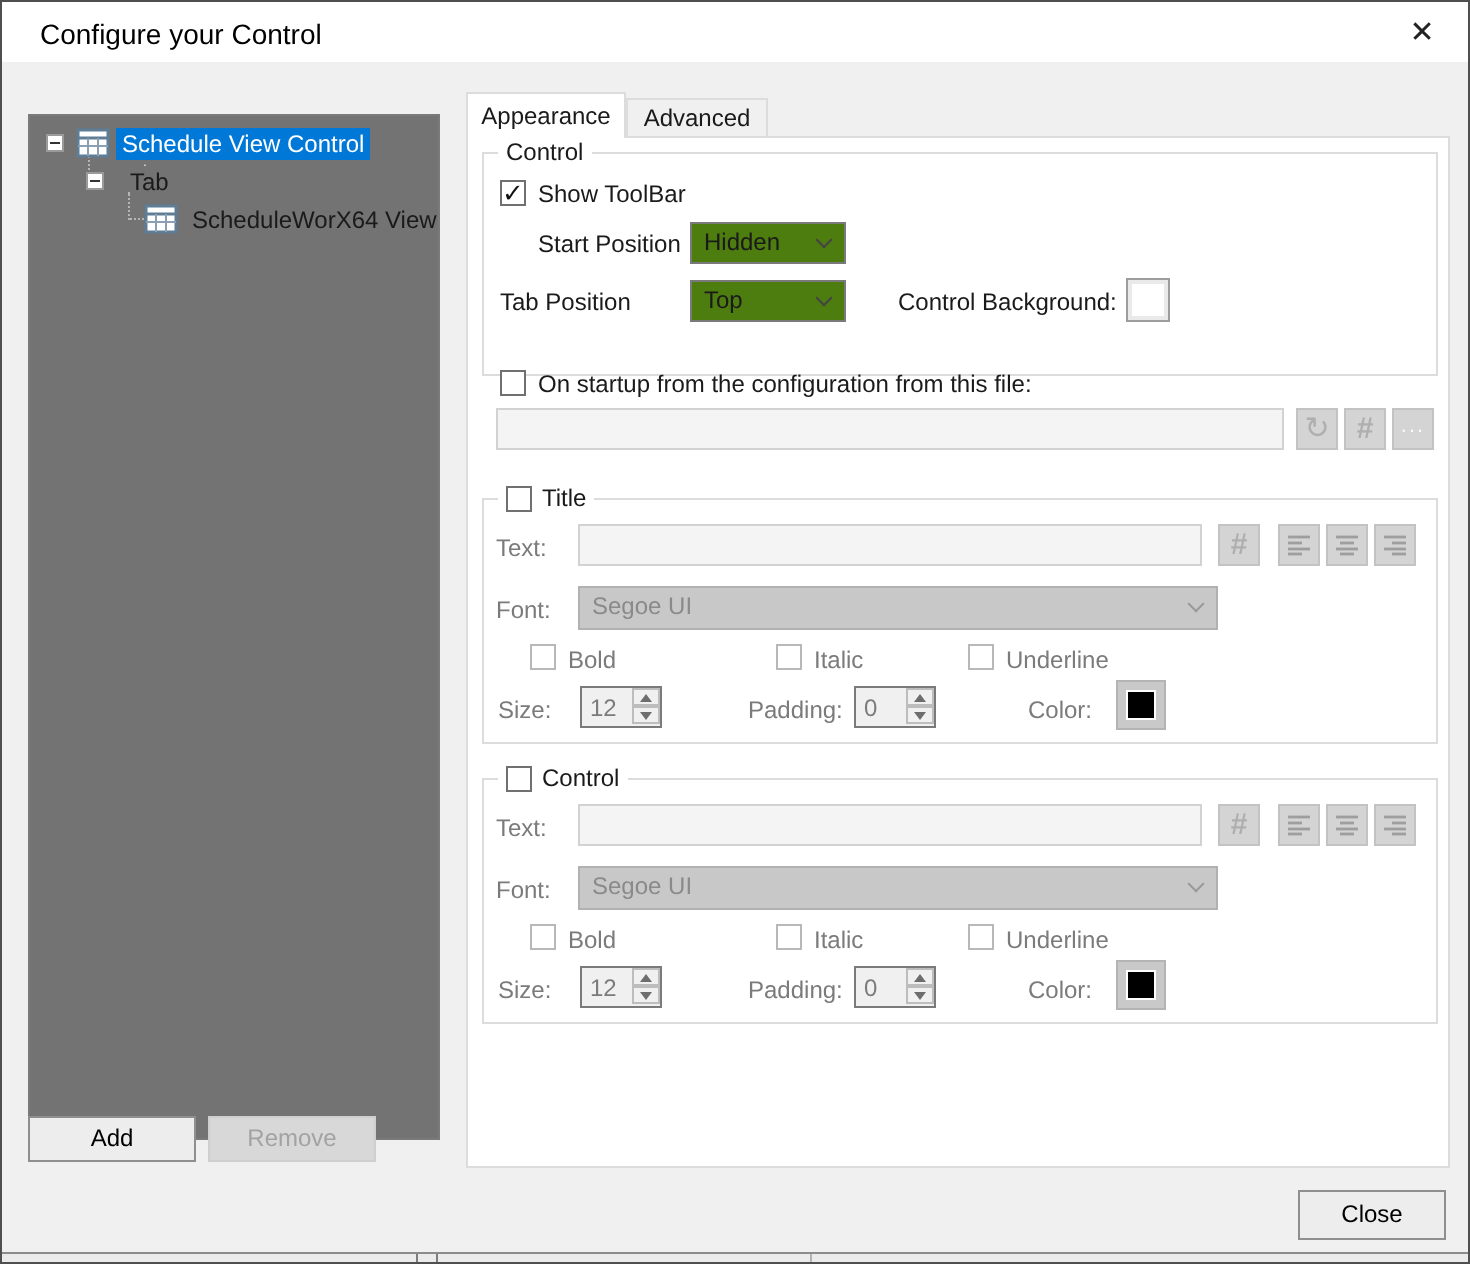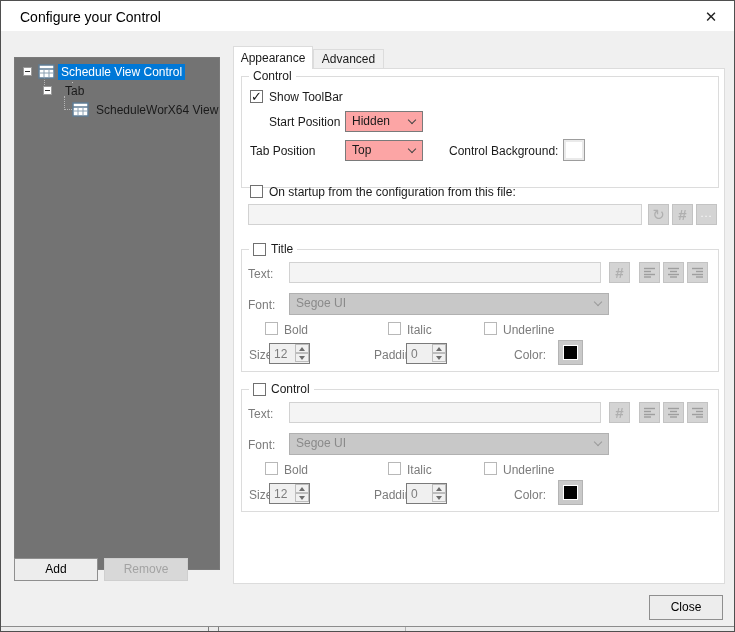--- a/index.html
+++ b/index.html
@@ -37,37 +37,37 @@
   .ghead { position:absolute; top:-8px; left:7px; background:#fff; padding:0 4px; display:flex; align-items:center; gap:5px; }
 
   .cb { width:13px; height:13px; background:#fff; border:1px solid #707070; display:inline-block;
         position:relative; flex:none; }
   .cb.checked::after { content:"\2713"; position:absolute; left:0px; top:-2px; font-size:13px; font-weight:bold; color:#111; }
   .cb.dis { border-color:#b8b8b8; }
 
   .lab { position:absolute; white-space:nowrap; }
   .lab.gray { color:#7b7b7b; }
 
-  .combo { position:absolute; background:#fca5a5; border:1px solid #7a7a7a; padding:2px 6px;
+  .combo { position:absolute; background:#4d7c0f; border:1px solid #7a7a7a; padding:2px 6px;
            line-height:15px; }
   .combo .chev { position:absolute; right:7px; top:5px; width:6px; height:6px;
                  border-right:1px solid #444; border-bottom:1px solid #444; transform:rotate(45deg); }
   .combo.dis { background:#c8c8c8; border-color:#b1b1b1; color:#8a8a8a; }
   .combo.dis .chev { border-color:#9a9a9a; }
 
   .tfield { position:absolute; background:#f4f4f4; border:1px solid #d2d2d2; font:inherit; padding:0 4px; color:#555; }
 
   .ibtn { position:absolute; width:21px; height:21px; background:#d4d4d4; border:1px solid #c3c3c3;
           color:#afafaf; text-align:center; }
   .ibtn.hash { font-weight:bold; font-size:15px; line-height:19px; }
   .ibtn.refresh { font-size:15px; line-height:19px; }
   .ibtn.dots { font-size:11px; line-height:17px; letter-spacing:1px; color:#fafafa; }
   .ibtn svg { margin:4px auto 0; }
 
-  .spin { position:absolute; width:41px; height:21px; background:#f0f0f0; border:1px solid #7a7a7a; }
+  .spin { position:absolute; width:41px; height:21px; background:#f0f0f0; border:1px solid #7a7a7a;margin-left:21px; }
   .spin .val { position:absolute; left:4px; top:3px; color:#7b7b7b; }
   .spin .ud { position:absolute; right:0; top:0; width:14px; height:19px; }
   .spin .u, .spin .d { position:absolute; left:0; width:14px; height:9px; background:#f0f0f0; border:1px solid #bdbdbd; }
   .spin .u { top:0; } .spin .d { top:9px; }
   .spin .u::after { content:""; position:absolute; left:3px; top:2px;
         border-left:3px solid transparent; border-right:3px solid transparent; border-bottom:4px solid #6d6d6d; }
   .spin .d::after { content:""; position:absolute; left:3px; top:2px;
         border-left:3px solid transparent; border-right:3px solid transparent; border-top:4px solid #6d6d6d; }
 
   .swatch-bg { position:absolute; width:22px; height:22px; background:#fff; border:1px solid #9d9d9d;

